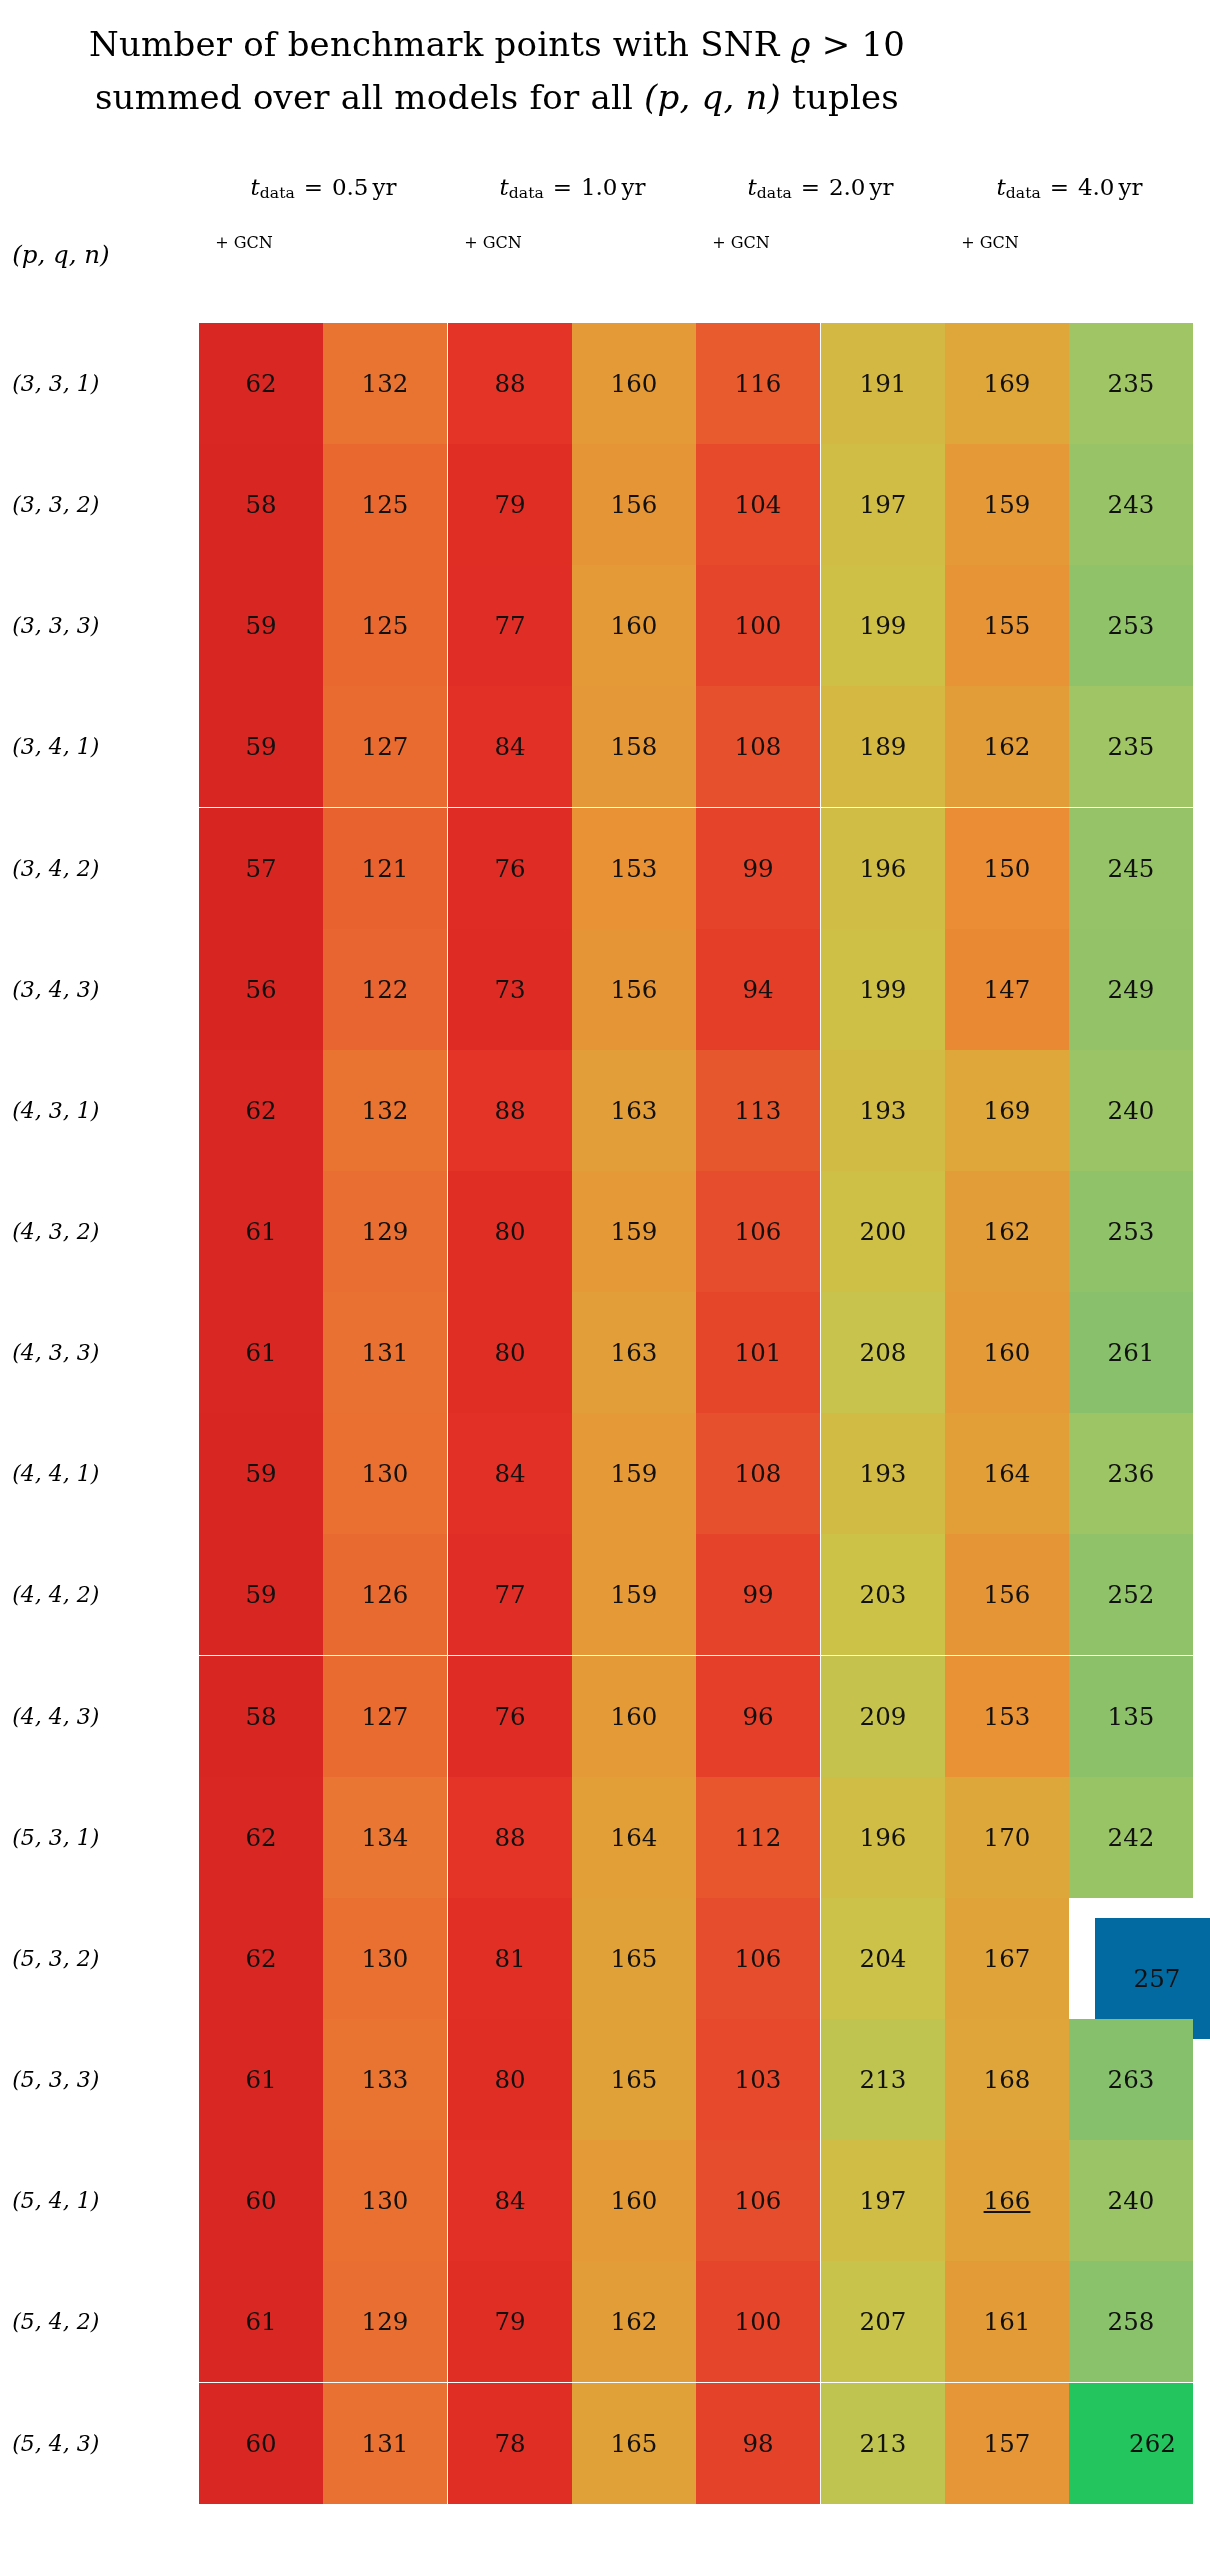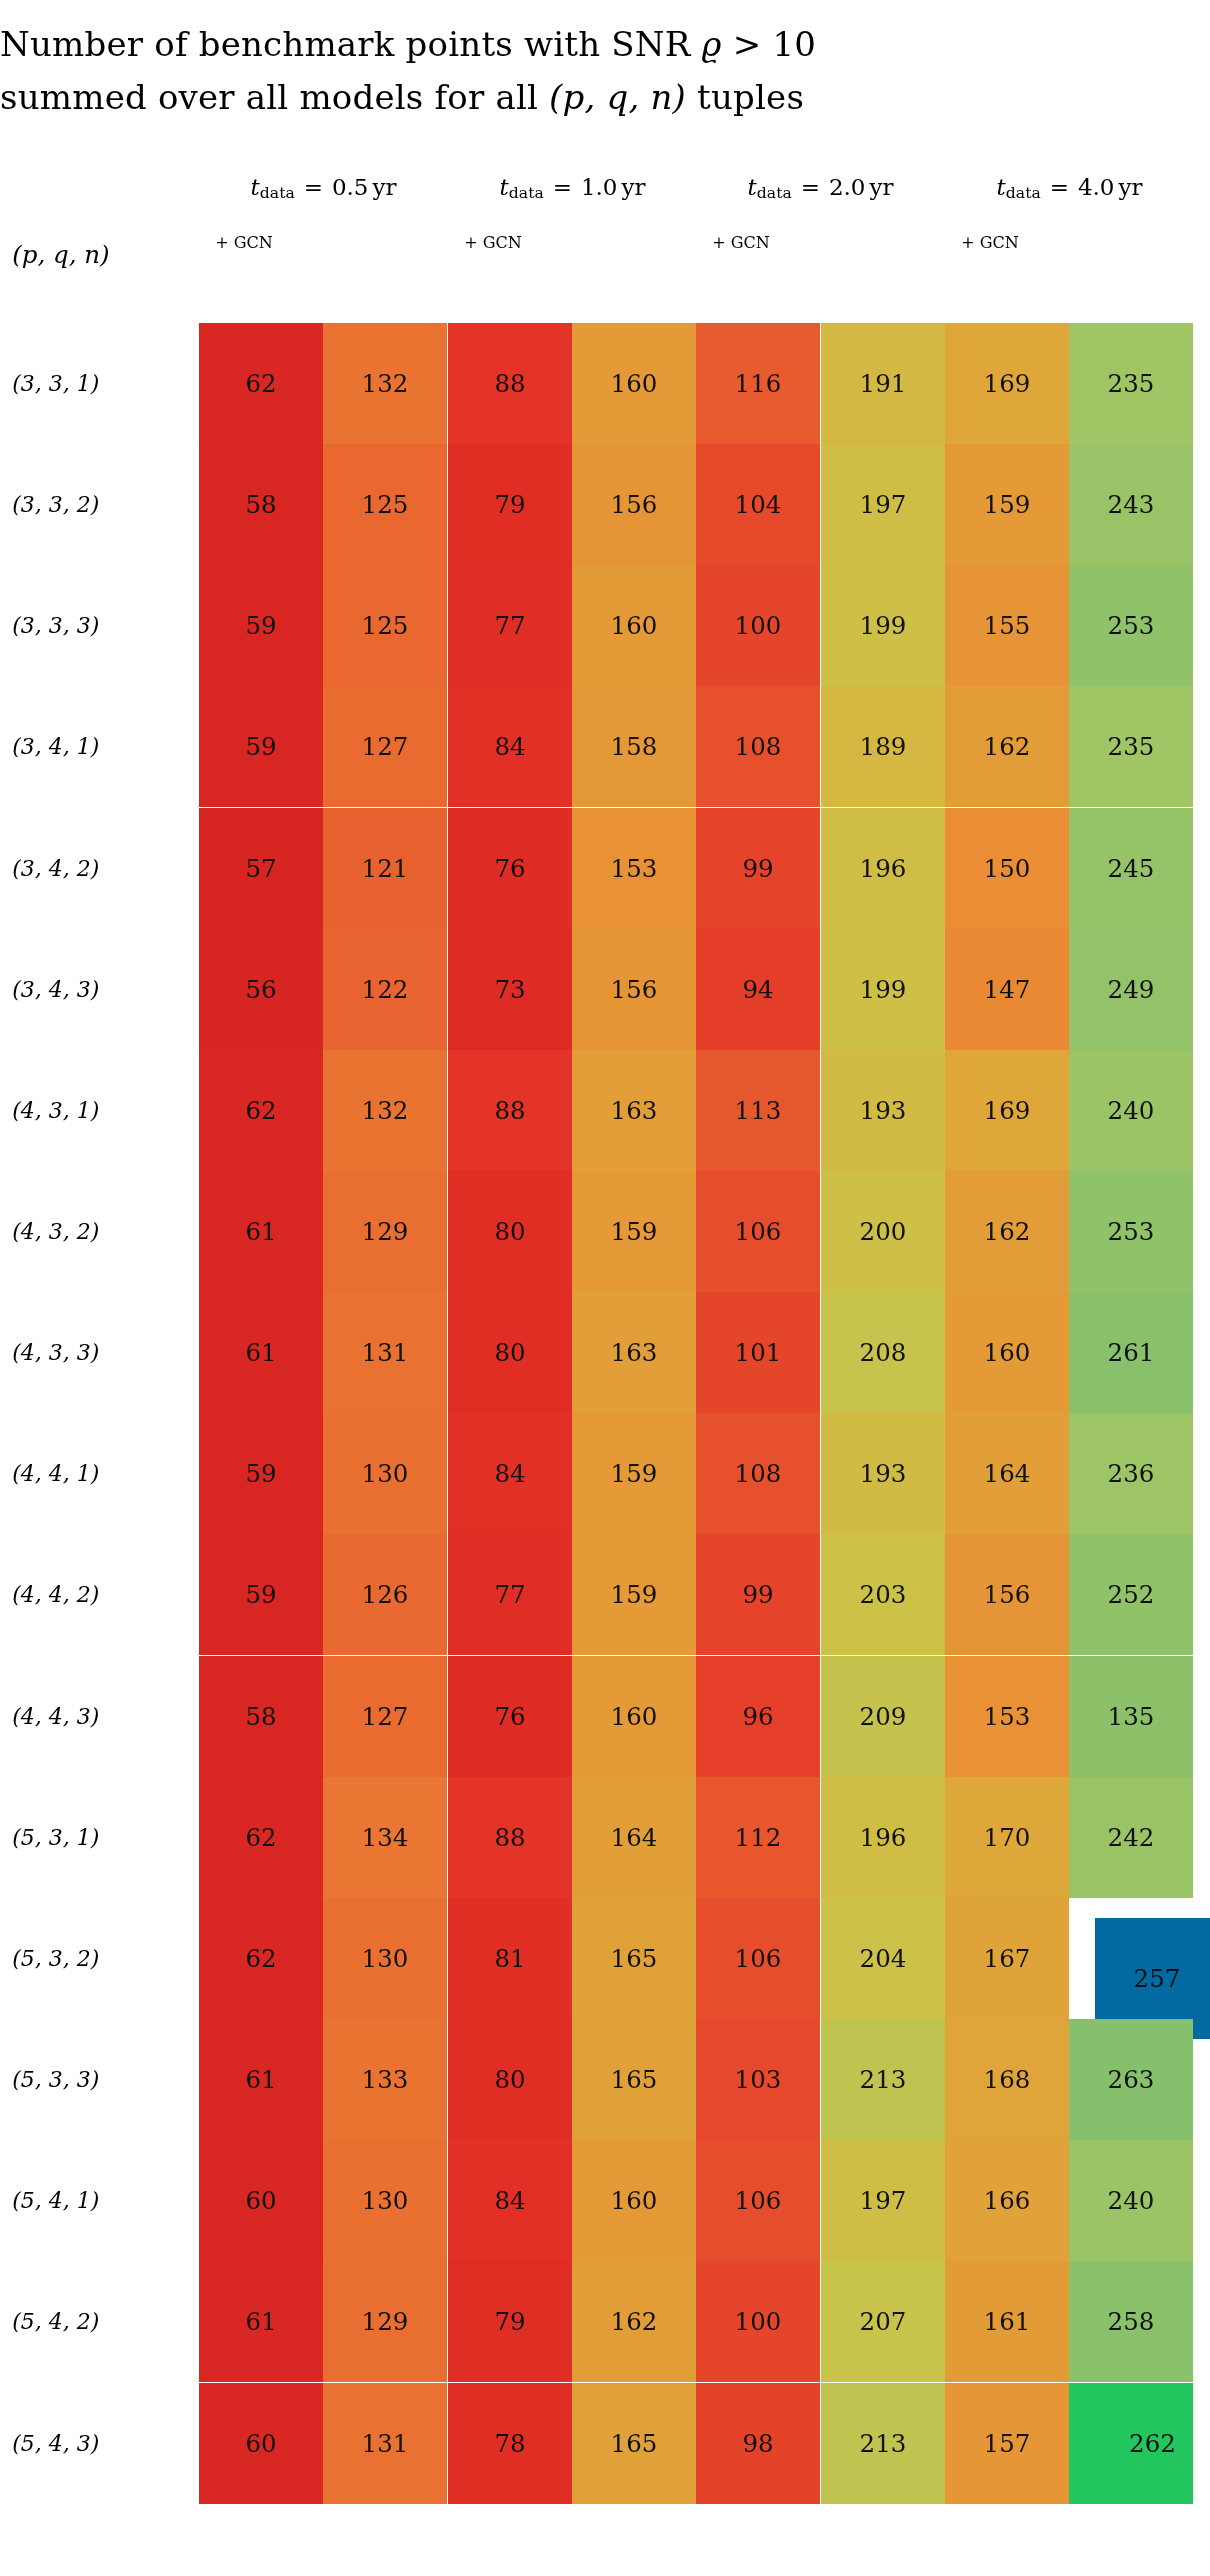--- a/index.html
+++ b/index.html
@@ -15,21 +15,21 @@
     color: #000000;
     overflow: hidden;
   }
 
   
   #title-block {
     position: absolute;
     left: 0;
     top: 17.7px;
     width: 994px;
-    text-align: left;
+    text-align: center;
   }
   .title-line {
     font-size: 34px;
     line-height: 53px;
     letter-spacing: 0.2px;
     white-space: nowrap;
   }
   .mathit { font-style: italic; }
   .mathrm { font-style: normal; }
   .thinsp { display: inline-block; width: 4.1px; }
@@ -295,21 +295,21 @@
     <div class="hm-cell" style="left: 497px; top: 1696px; background: rgb(230, 73, 43);">103</div>
     <div class="hm-cell" style="left: 622px; top: 1696px; background: rgb(191, 196, 80);">213</div>
     <div class="hm-cell" style="left: 746px; top: 1696px; background: rgb(223, 165, 58);">168</div>
     <div class="hm-cell" style="left: 870px; top: 1696px; background: rgb(134, 192, 108);">263</div>
     <div class="hm-cell" style="left: 0px; top: 1817px; background: rgb(217, 39, 35);">60</div>
     <div class="hm-cell" style="left: 124px; top: 1817px; background: rgb(233, 112, 49);">130</div>
     <div class="hm-cell" style="left: 249px; top: 1817px; background: rgb(227, 48, 38);">84</div>
     <div class="hm-cell" style="left: 373px; top: 1817px; background: rgb(228, 154, 55);">160</div>
     <div class="hm-cell" style="left: 497px; top: 1817px; background: rgb(230, 77, 44);">106</div>
     <div class="hm-cell" style="left: 622px; top: 1817px; background: rgb(207, 189, 69);">197</div>
-    <div class="hm-cell" style="left: 746px; top: 1817px; background: rgb(225, 162, 57);">166</div>
+    <div class="hm-cell" style="left: 746px; top: 1817px; background: rgb(225, 162, 57); text-decoration: underline;">166</div>
     <div class="hm-cell" style="left: 870px; top: 1817px; background: rgb(155, 196, 102);">240</div>
     <div class="hm-cell" style="left: 0px; top: 1938px; background: rgb(217, 40, 35);">61</div>
     <div class="hm-cell" style="left: 124px; top: 1938px; background: rgb(233, 110, 49);">129</div>
     <div class="hm-cell" style="left: 249px; top: 1938px; background: rgb(225, 46, 37);">79</div>
     <div class="hm-cell" style="left: 373px; top: 1938px; background: rgb(227, 157, 56);">162</div>
     <div class="hm-cell" style="left: 497px; top: 1938px; background: rgb(229, 69, 42);">100</div>
     <div class="hm-cell" style="left: 622px; top: 1938px; background: rgb(200, 195, 75);">207</div>
     <div class="hm-cell" style="left: 746px; top: 1938px; background: rgb(227, 155, 56);">161</div>
     <div class="hm-cell" style="left: 870px; top: 1938px; background: rgb(138, 193, 107);">258</div>
     <div class="hm-cell" style="left: 0px; top: 2060px; background: rgb(217, 39, 35);">60</div>

